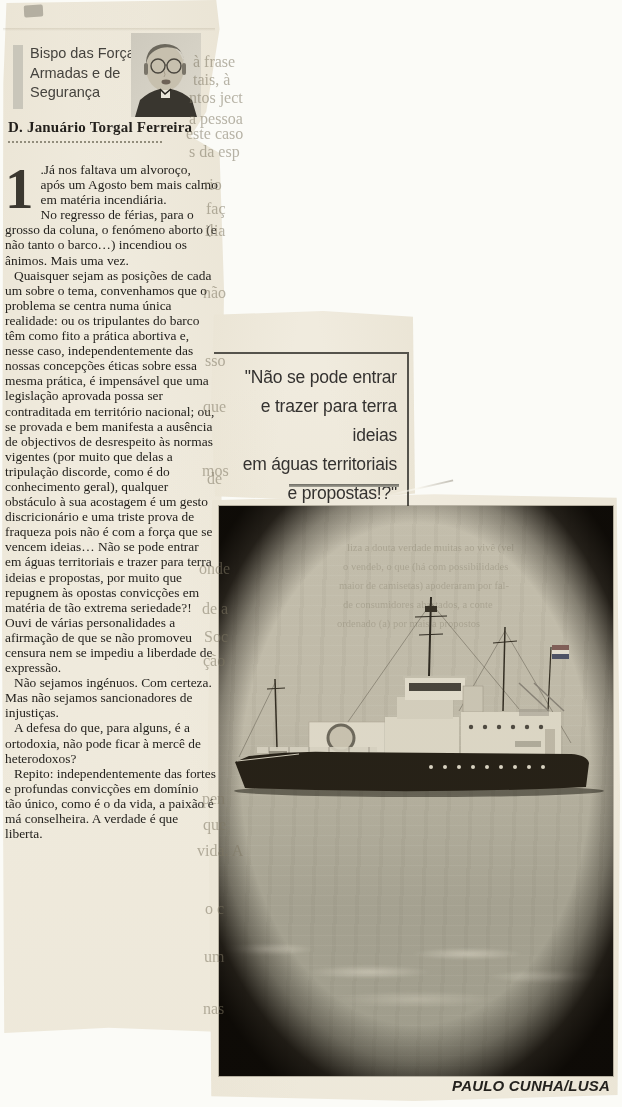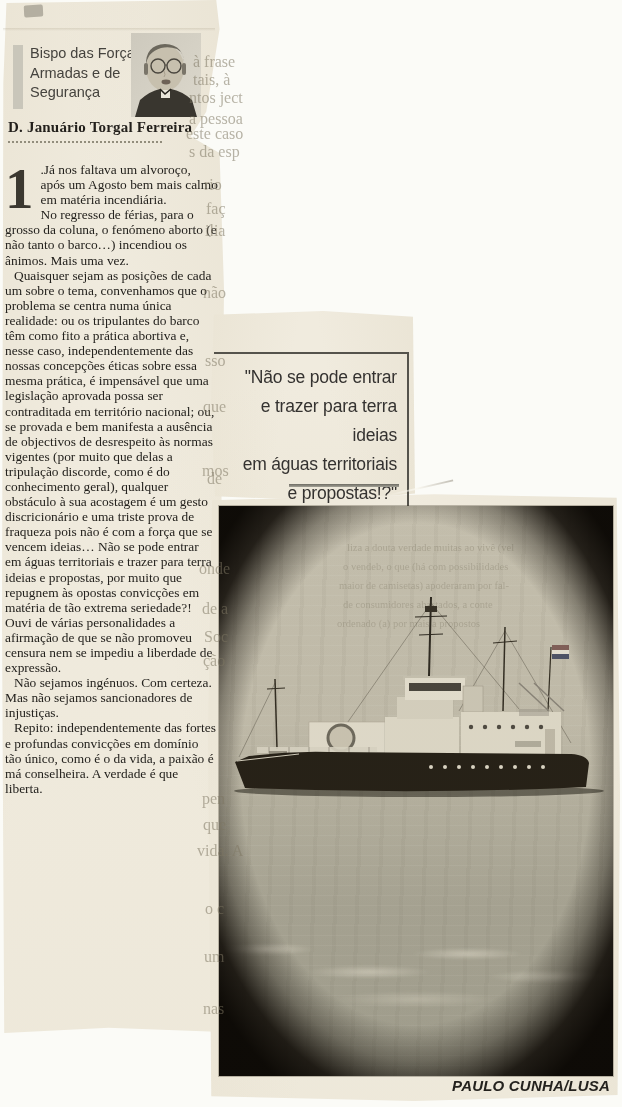--- a/index.html
+++ b/index.html
@@ -167,20 +167,21 @@
     </svg>
   </div>
   <div class="byline">D. Januário Torgal Ferreira</div>
   <div class="byline-rule"></div>
 
   <div class="bodycol" id="bodycol">
       <p class="para"><span class="dropcap">1</span>.Já nos faltava um alvoroço, após um Agosto bem mais calmo em matéria incendiária.</p>
       <p class="para">No regresso de férias, para o grosso da coluna, o fenómeno aborto (e não tanto o barco…) incendiou os ânimos. Mais uma vez.</p>
       <p class="para ind">Quaisquer sejam as posições de cada um sobre o tema, convenhamos que o problema se centra numa única realidade: ou os tripulantes do barco têm como fito a prática abortiva e, nesse caso, independentemente das nossas concepções éticas sobre essa mesma prática, é impensável que uma legislação aprovada possa ser contraditada em território nacional; ou, se provada e bem manifesta a ausência de objectivos de desrespeito às normas vigentes (por muito que delas a tripulação discorde, como é do conhecimento geral), qualquer obstáculo à sua acostagem é um gesto discricionário e uma triste prova de fraqueza pois não é com a força que se vencem ideias… Não se pode entrar em águas territoriais e trazer para terra ideias e propostas, por muito que repugnem às opostas convicções em matéria de tão extrema seriedade?! Ouvi de várias personalidades a afirmação de que se não promoveu censura nem se impediu a liberdade de expressão.</p>
       <p class="para ind">Não sejamos ingénuos. Com certeza. Mas não sejamos sancionadores de injustiças.</p>
+      <p class="para ind">A defesa do que, para alguns, é a ortodoxia, não pode ficar à mercê de heterodoxos?</p>
       <p class="para ind">Repito: independentemente das fortes e profundas convicções em domínio tão único, como é o da vida, a paixão é má conselheira. A verdade é que liberta.</p>
     </div>
 
   <div class="quotebox" id="quotebox">
       <div>"Não se pode entrar</div>
       <div>e trazer para terra ideias</div>
       <div>em águas territoriais</div>
       <div>e propostas!?"</div>
     </div>
   <div class="quote-underbar"></div>

